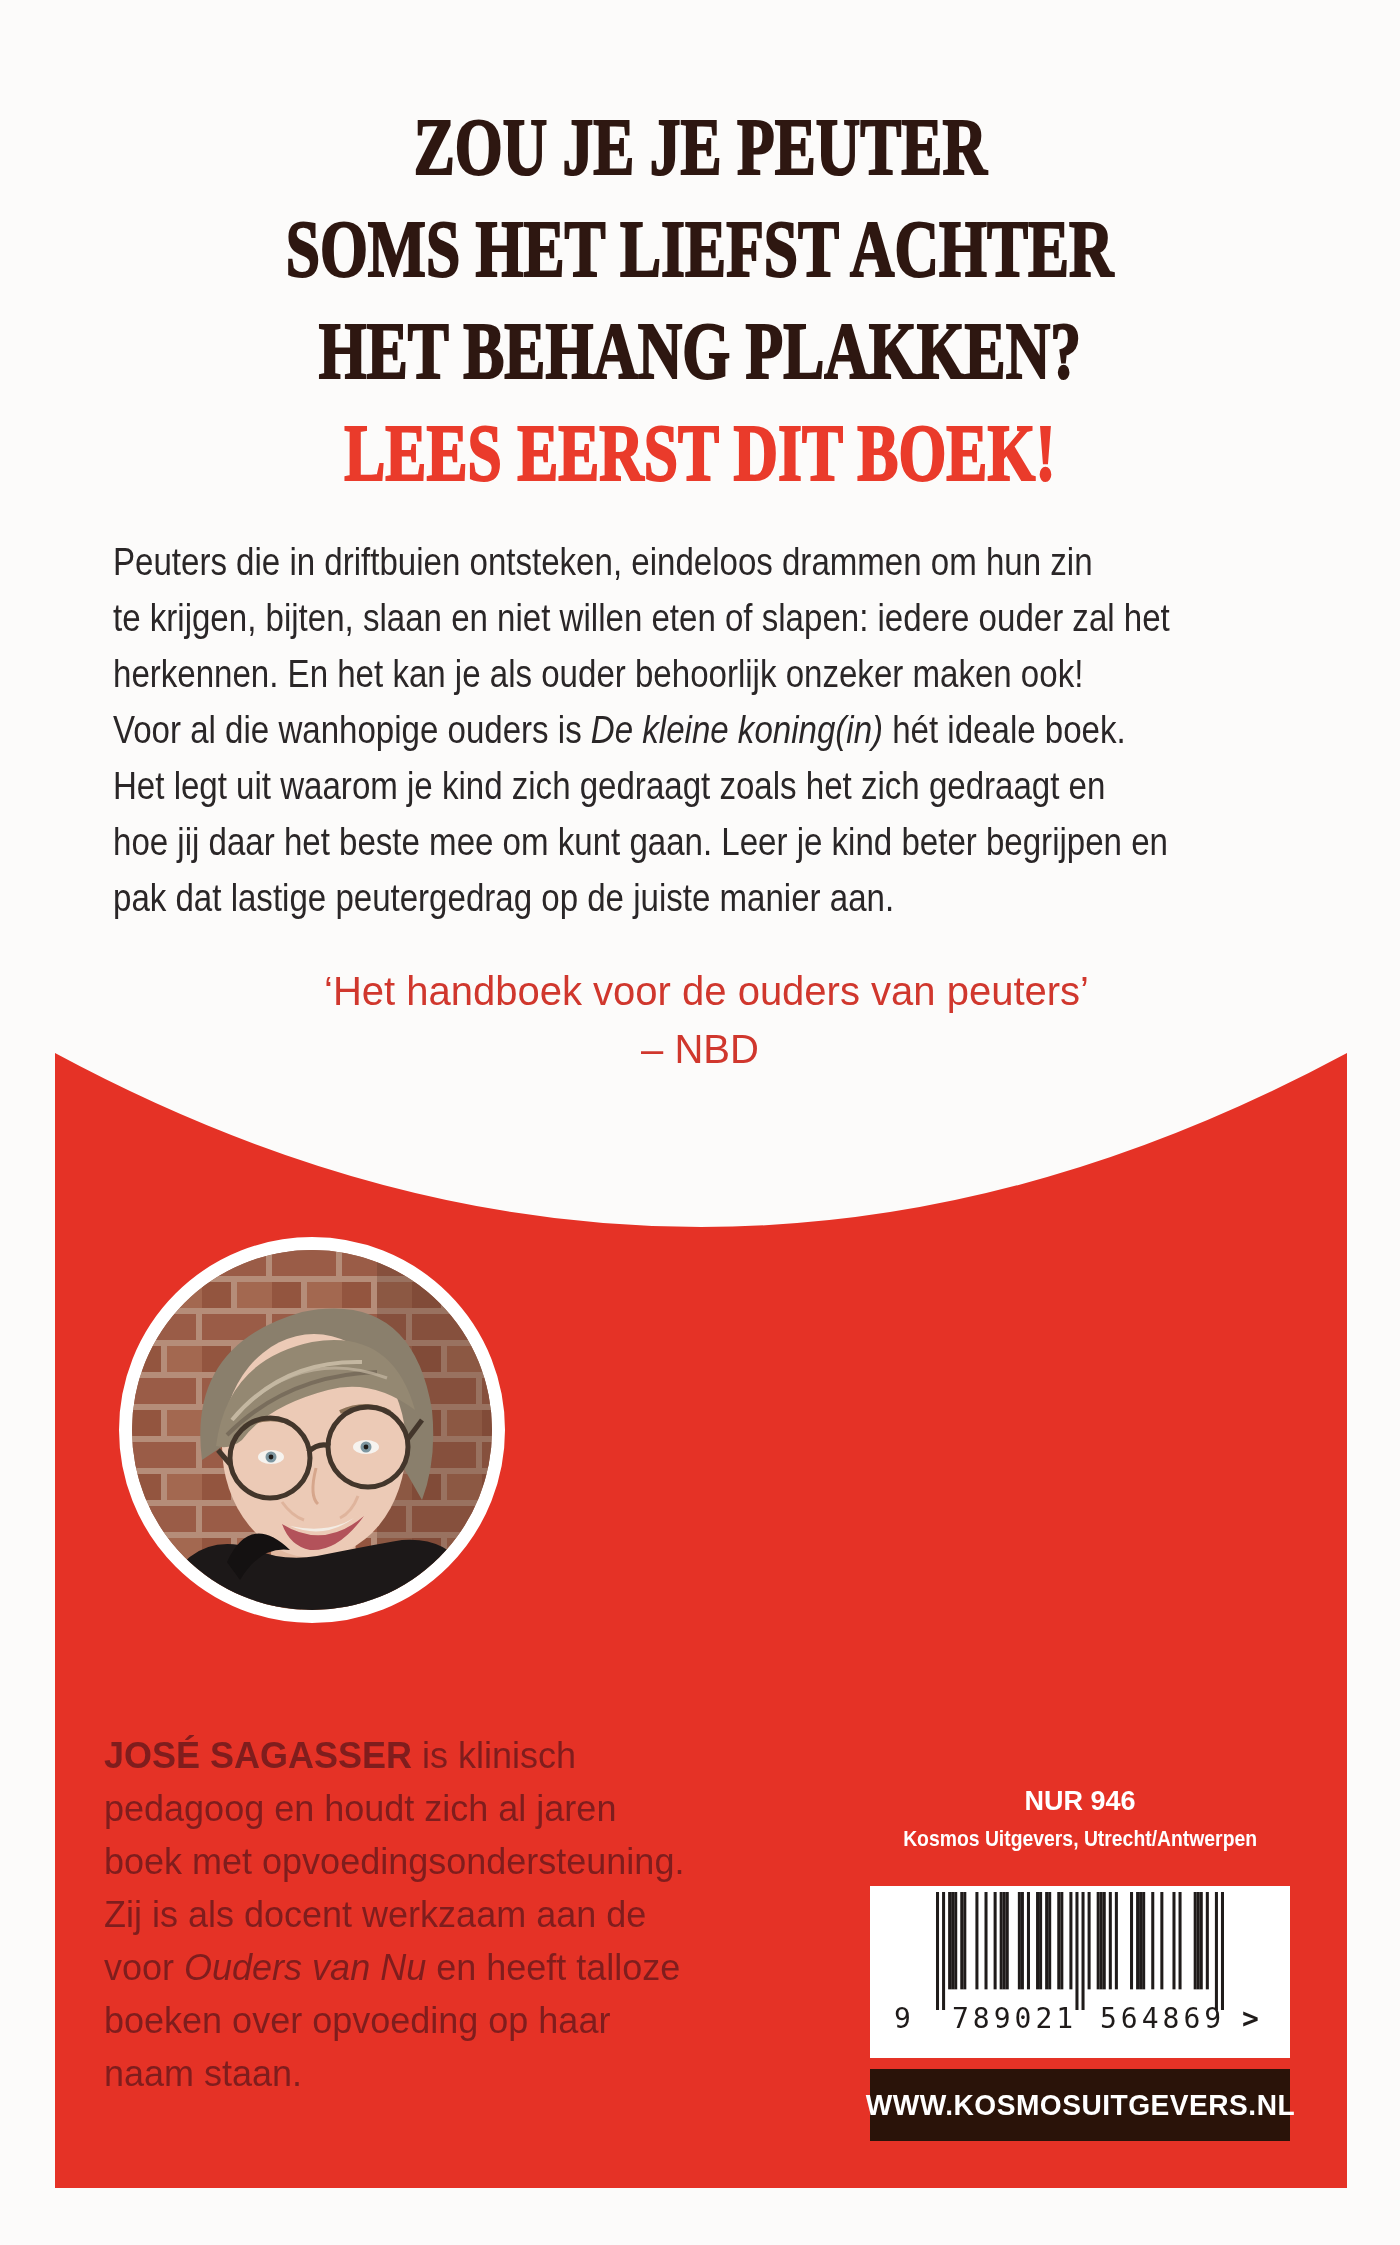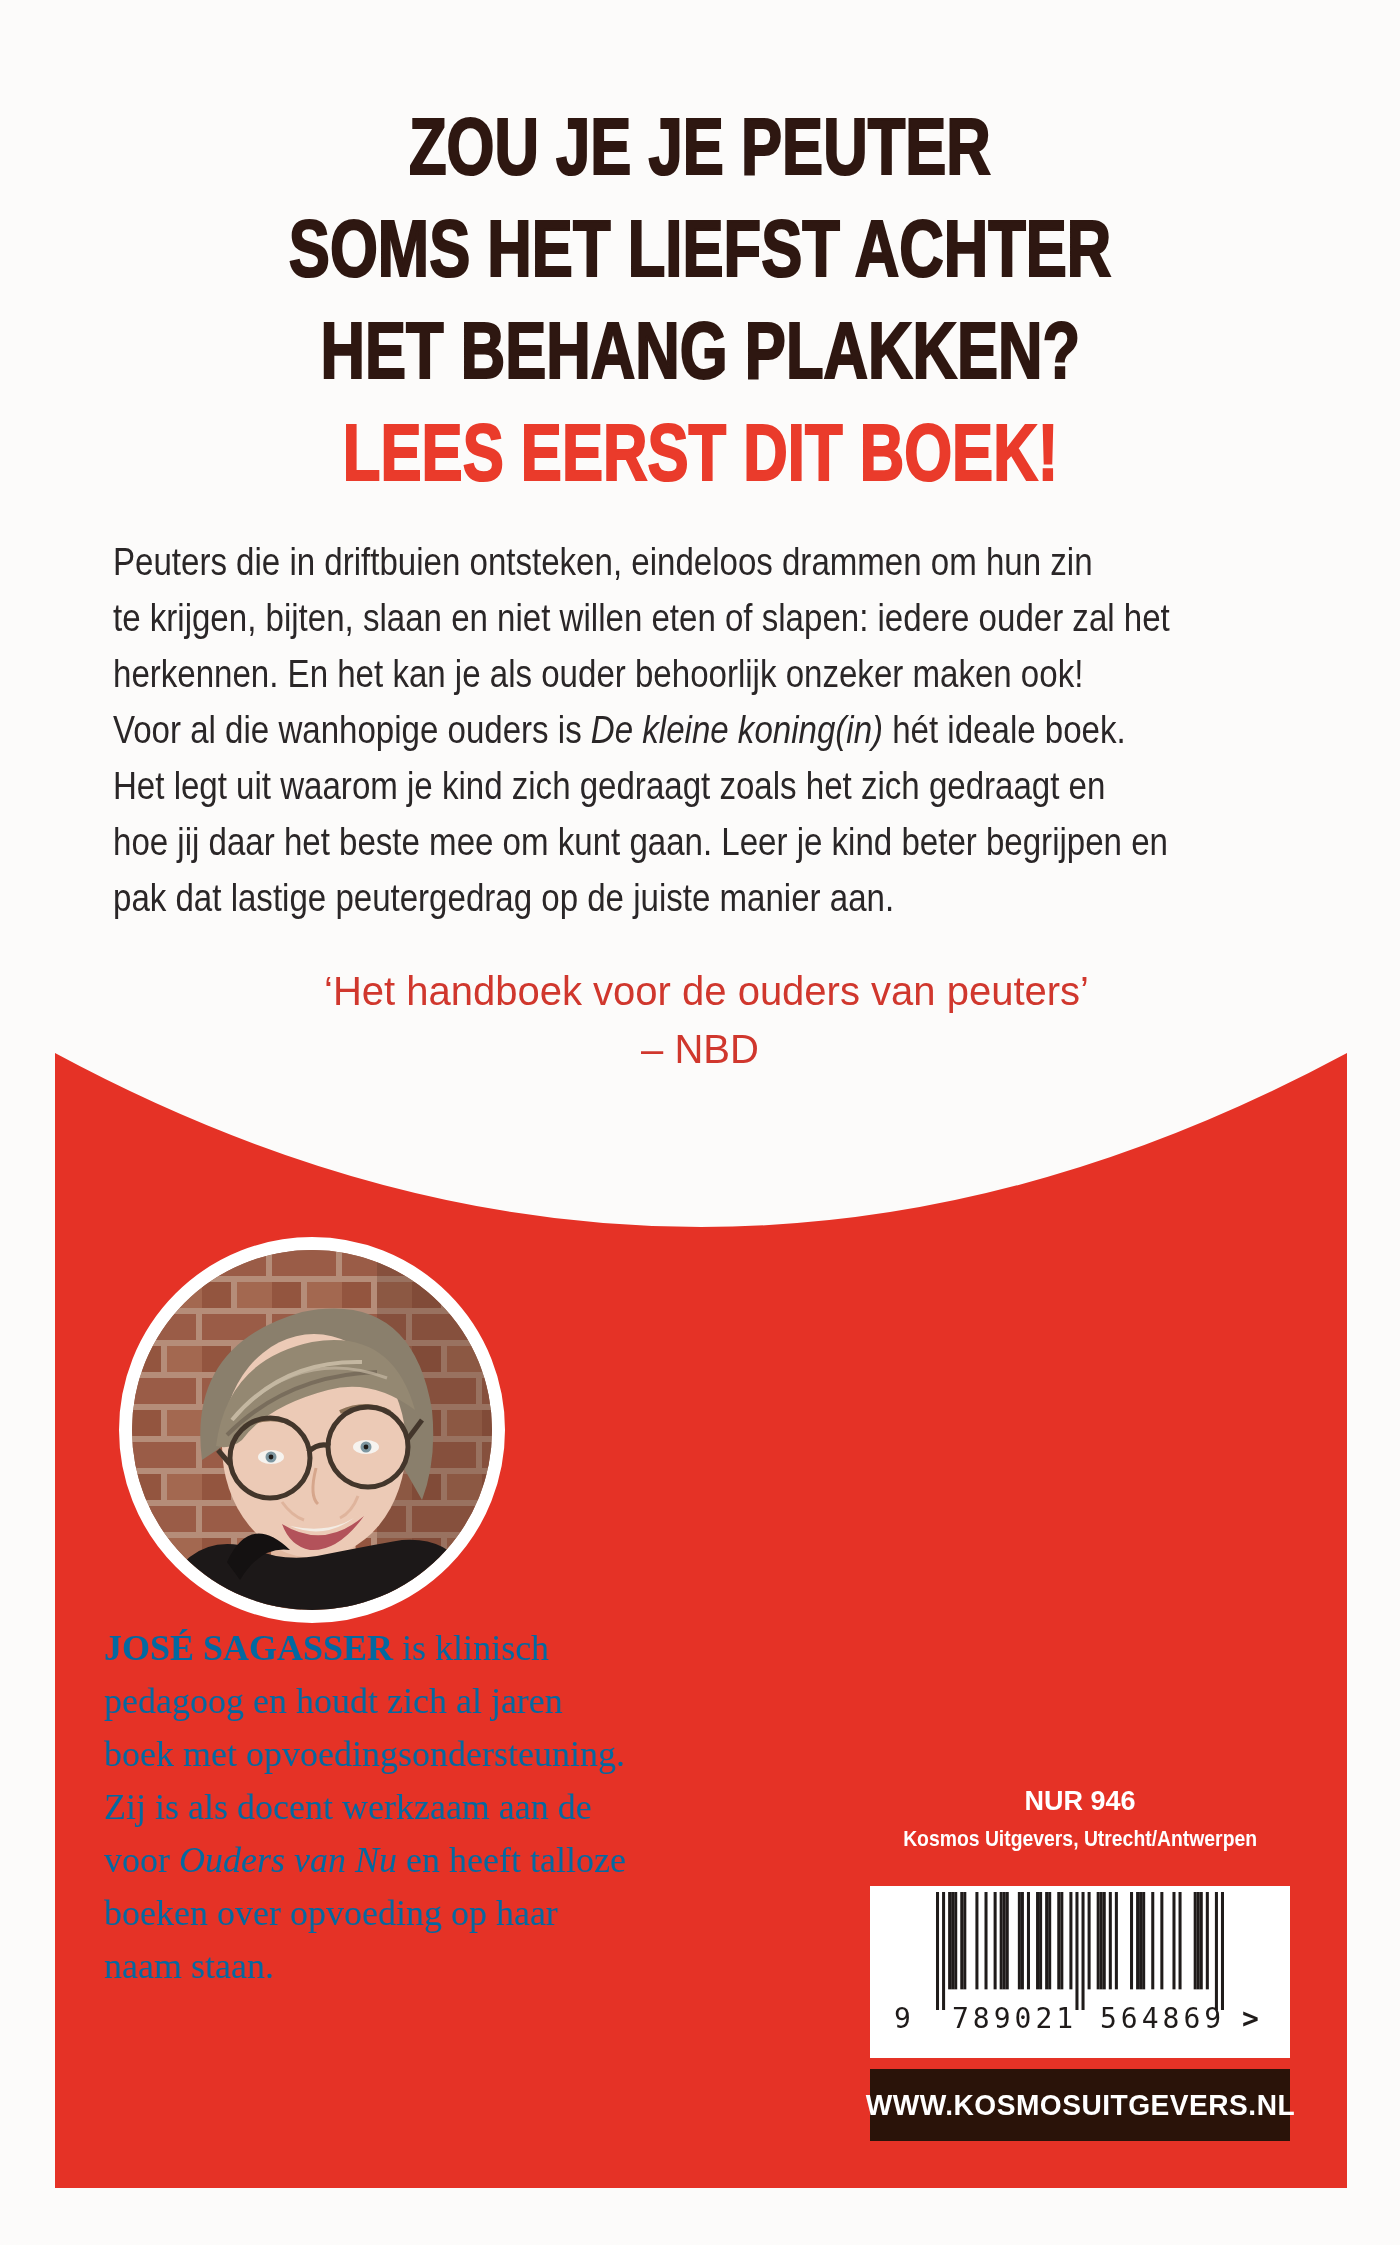--- a/index.html
+++ b/index.html
@@ -6,21 +6,21 @@
     --red:#e53226; --hl:#2e1711; --hl-accent:#ea3b2b; --body:#2a2627;
     --quote:#d0372d; --dark-bar:#2a1309; --bar-ink:#1f1b1a; --paper:#fcfbfa;
   }
   html,body{margin:0;padding:0;background:#ffffff;}
   .cover{
     position:relative; width:1400px; height:2245px; overflow:hidden;
     background:var(--paper);
     font-family:"Liberation Sans", sans-serif;
   }
   
-  .headline{position:absolute; left:0; top:96px; width:1400px; text-align:center; z-index:3;}
+  .headline{position:absolute; left:0; top:96px; width:1400px; text-align:center; z-index:3;font-family:Liberation Serif, serif;}
   .hl-row{line-height:102px; height:102px; white-space:nowrap;}
   .hl-line{
     display:inline-block; transform:scaleX(.77); transform-origin:50% 50%;
     font-size:80px; font-weight:700; color:var(--hl);
     -webkit-text-stroke:2.2px currentColor; letter-spacing:0px;
   }
   .hl-row.accent .hl-line{color:var(--hl-accent);}
   
   .blurb{position:absolute; left:113px; top:534px; width:1270px; z-index:3;}
   .blurb .rt-line{
@@ -37,21 +37,21 @@
   .red-panel svg.curve{position:absolute; left:0; top:0; width:1292px; height:175px; display:block;}
   .red-panel .red-body{position:absolute; left:0; top:174px; width:1292px; height:961px; background:var(--red);}
   
   .photo{
     position:absolute; left:119px; top:1237px; width:360px; height:360px;
     border:13px solid #ffffff; border-radius:50%; overflow:hidden; z-index:4; box-sizing:content-box;
     background:#9a5c47;
   }
   .photo svg{display:block; width:360px; height:360px;}
   
-  .bio{position:absolute; left:104px; top:1622px; width:660px; z-index:4; color:#0369a1;font-family:Liberation Serif, serif;}
+  .bio{position:absolute; left:104px; top:1729px; width:660px; z-index:4; color:#7f1d1d;}
   .bio .rt-line{display:block; line-height:53px; font-size:36px; white-space:nowrap;}
   
   .publisher{position:absolute; left:870px; top:1782px; width:420px; z-index:4; text-align:center; color:#ffffff;}
   .pub-nur{font-size:27px; font-weight:700; line-height:38px;}
   .pub-imprint{font-size:22px; font-weight:700; line-height:38px; white-space:nowrap;}
   .pub-imprint .fit{display:inline-block; transform:scaleX(.88); transform-origin:50% 50%;}
   .barcode-box{position:relative; margin-top:28px; width:420px; height:172px; background:#ffffff;}
   .barcode-box svg{position:absolute; left:66px; top:6px; width:288px; height:118px;}
   .barcode-digits{
     position:absolute; left:0; top:116px; width:420px; height:36px;

